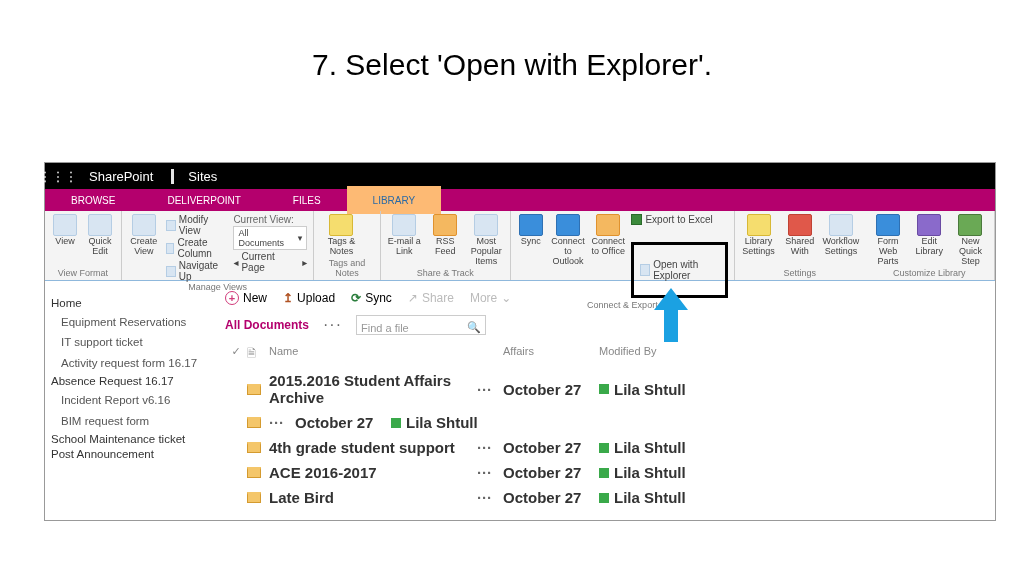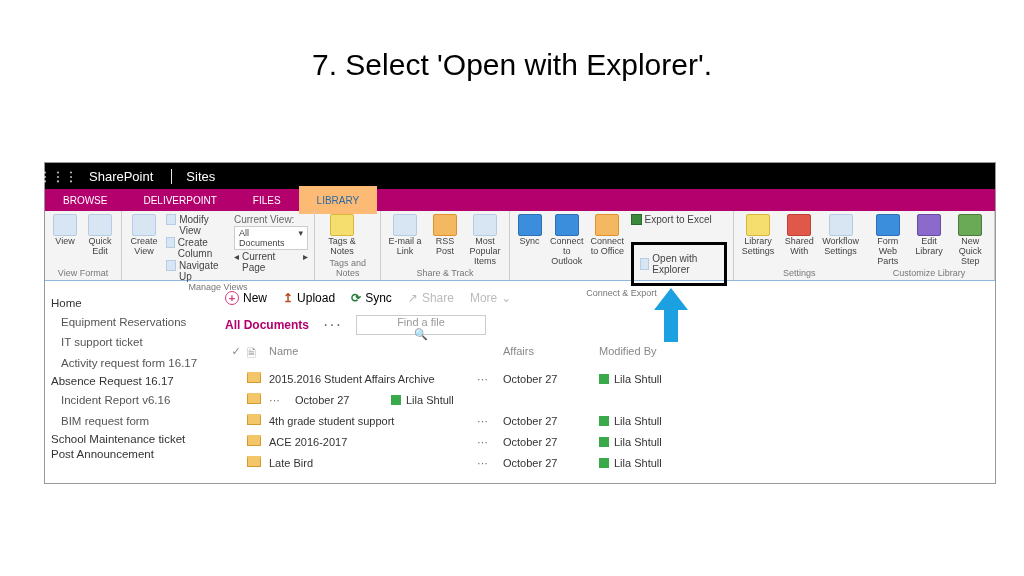--- a/index.html
+++ b/index.html
@@ -2,68 +2,68 @@
 <html><head>
 <meta charset="utf-8">
 <style>
 * { margin:0; padding:0; box-sizing:border-box; font-family:"Segoe UI",Arial,sans-serif; }
 body { background:#fff; width:1024px; height:576px; position:relative; }
 .slide-title { text-align:center; font-size:30px; font-weight:400; color:#000; margin-top:48px; }
 .shot { position:absolute; top:162px; left:44px; width:952px; border:1px solid #999; background:#fff; }
 .bar-black { background:#000; height:26px; display:flex; align-items:center; color:#fff; font-size:13px; }
 .waffle { width:26px; display:flex; align-items:center; justify-content:center; font-size:13px; }
 .sp { padding:0 18px; font-weight:400; }
-.sites { padding:0 14px; border-left:1px solid #e5e5e5; }
+.sites { padding:0 14px; border-left:3px solid #e5e5e5; }
 .bar-magenta { background:#b4006d; height:22px; display:flex; align-items:center; font-size:10px; color:#fff; }
-.tabm { padding:0 18px; height:28px; display:flex; align-items:center; cursor:pointer; }
+.tabm { padding:0 26px; height:28px; display:flex; align-items:center; cursor:pointer; }
 .tabm.active { background:#fdba74; color:#2a6aa5; }
 .ribbon { background:#f4f4f4; border-bottom:1px solid #8fb8dc; display:flex; font-size:9px; color:#444; height:70px; }
 .rgrp { border-right:1px solid #ccc; padding:3px 6px 0; display:flex; flex-direction:column; justify-content:space-between; }
 .rgrp-label { text-align:center; color:#777; font-size:9px; padding-bottom:2px; }
 .rrow { display:flex; gap:6px; align-items:flex-start; }
 .rbtn { display:flex; flex-direction:column; align-items:center; gap:1px; cursor:pointer; min-width:28px; }
 .ricon { width:24px; height:22px; background:#d8e5f2; border:1px solid #b5cde4; border-radius:2px; }
 .ricon.orange { background:#f4b860; border-color:#e0922e; }
 .ricon.blue { background:#3a8edb; border-color:#2e70b3; }
 .ricon.red { background:#e0584a; border-color:#c04234; }
 .ricon.green { background:#6aa955; border-color:#4b7a3c; }
 .ricon.purple { background:#8a6acb; border-color:#6a4ba3; }
 .ricon.yellow { background:#f5dd6e; border-color:#d8b836; }
 .rtxt { text-align:center; line-height:1.1; font-size:9px; max-width:42px; }
 .stacked { display:flex; flex-direction:column; gap:1px; font-size:10px; color:#444; }
-.stacked div { display:flex; gap:3px; cursor:pointer; }
+.stacked div { display:flex; align-items:center; gap:3px; cursor:pointer; }
 .mini { width:11px; height:11px; background:#d8e5f2; border:1px solid #b5cde4; display:inline-block; }
 .cv-label { color:#666; }
 .cv-box { border:1px solid #ccc; background:#fff; padding:1px 4px; font-size:9px; width:74px; display:flex; justify-content:space-between; }
-.boxed { border:3px solid #000; padding:8px 6px; display:flex; align-items:center; gap:3px; cursor:pointer; position:relative; top:-2px; }
+.boxed { border:3px solid #000; padding:14px 6px; display:flex; align-items:center; gap:3px; cursor:pointer; position:relative; top:-2px; }
 .boxed .ic { width:12px; height:12px; background:#d8e5f2; border:1px solid #b5cde4; }
 .body-area { display:flex; padding:8px 0 10px; }
 .sidebar { width:180px; padding:6px 10px 0 6px; font-size:11.5px; color:#333; }
 .sidebar .hdr { color:#333; margin:2px 0 3px; }
 .sidebar .it { color:#555; padding:3px 0 3px 10px; cursor:pointer; line-height:1.25; }
 .sidebar .bold { color:#333; padding-left:0; }
 .main { flex:1; padding-top:2px; }
 .cmdrow { display:flex; align-items:center; gap:16px; font-size:12px; padding-bottom:6px; }
 .cmd { display:flex; align-items:center; gap:4px; cursor:pointer; }
 .plus-c { width:14px; height:14px; border:1.5px solid #d13a7a; border-radius:50%; color:#d13a7a; display:flex; align-items:center; justify-content:center; font-size:11px; font-weight:bold; }
 .up { color:#b05222; font-weight:bold; }
 .synci { color:#2a7d3c; font-weight:bold; }
 .muted { color:#bbb; }
 .viewrow { display:flex; align-items:center; gap:14px; padding:4px 0 8px; }
 .viewname { color:#b4006d; font-size:12px; font-weight:600; }
 .dots { color:#666; letter-spacing:1px; cursor:pointer; }
-.search { border:1px solid #ccc; display:flex; align-items:center; width:130px; height:20px; padding:0 20px; font-size:11px; color:#999; justify-content:space-between;flex-direction:column; }
+.search { border:1px solid #ccc; display:flex; align-items:flex-end; width:130px; height:20px; padding:0 4px; font-size:11px; color:#999; justify-content:space-between; }
 .thead { display:flex; color:#888; font-size:11px; padding:2px 0 4px; }
 .thead .c-chk { width:22px; text-align:center; }
 .thead .c-ico { width:22px; }
 .thead .c-name { width:208px; }
 .thead .c-elp { width:26px; }
 .thead .c-mod { width:96px; }
 .thead .c-by { width:120px; }
-.trow { display:flex; align-items:center; font-size:11px; color:#333; padding:4px 0; }
+.trow { display:flex; align-items:center; font-size:15px; color:#333; padding:4px 0;font-weight:bold; }
 .trow .c-chk { width:22px; }
 .trow .c-ico { width:22px; }
 .fld { width:14px; height:11px; background:#f4c66a; border:1px solid #d49a2f; display:inline-block; border-top:3px solid #f4c66a; }
 .trow .c-name { width:208px; color:#333; cursor:pointer; }
 .trow .c-elp { width:26px; color:#666; cursor:pointer; }
 .trow .c-mod { width:96px; cursor:pointer; }
 .trow .c-by { width:120px; display:flex; align-items:center; gap:5px; cursor:pointer; }
 .sq { width:10px; height:10px; background:#3aa94a; display:inline-block; }
 .arrow { position:absolute; top:288px; left:654px; width:34px; pointer-events:none; }
 .arrow svg { display:block; }
@@ -150,21 +150,21 @@
     <div class="rgrp">
       <div class="rrow">
         <div class="rbtn">
             <div class="ricon"></div>
             <div class="rtxt">E-mail a
 Link</div>
           </div>
         <div class="rbtn">
             <div class="ricon orange"></div>
             <div class="rtxt">RSS
-Post</div>
+Feed</div>
           </div>
         <div class="rbtn">
             <div class="ricon"></div>
             <div class="rtxt">Most Popular
 Items</div>
           </div>
       </div>
       <div class="rgrp-label">Share &amp; Track</div>
     </div>
 

